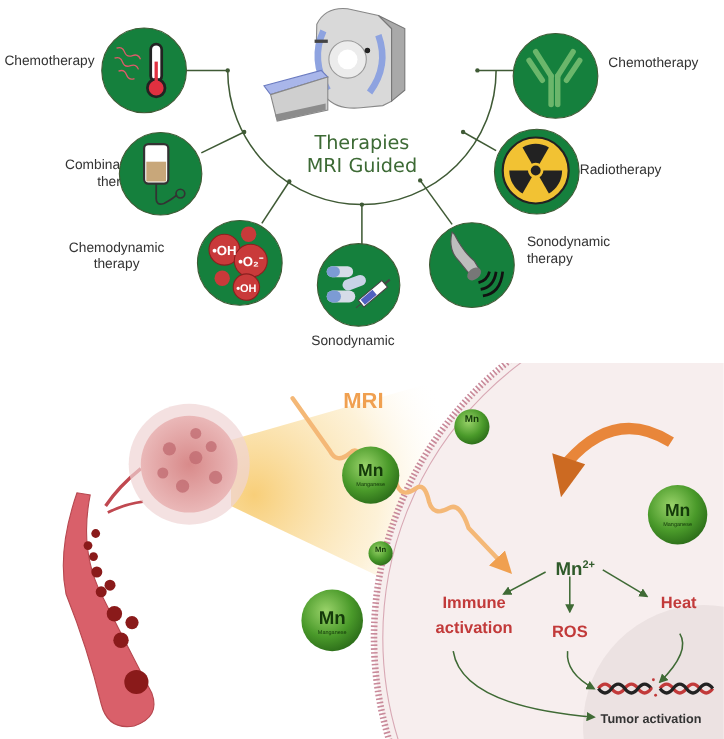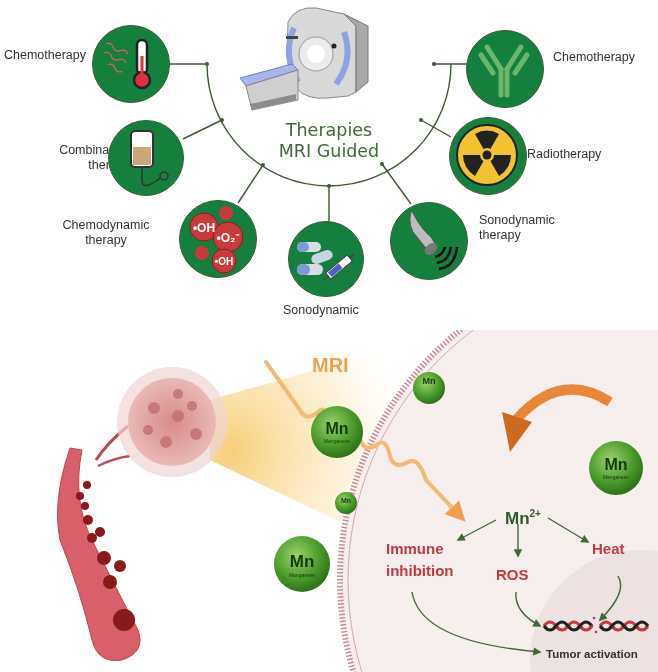--- a/index.html
+++ b/index.html
@@ -2,21 +2,21 @@
 <html><head>
 <meta charset="utf-8">
 <style>
   html, body { margin:0; padding:0; background:#fff; }
   body { width:658px; height:672px; position:relative; overflow:hidden; font-family:"Liberation Sans", sans-serif; }
   .abs { position:absolute; }
   .label { font-size:12.5px; color:#333; line-height:15px; }
   .circle { position:absolute; border:1.6px solid #3f5a35; border-radius:50%; background:#15803d; box-sizing:border-box; }
   svg { display:block; }
   .title { font-family:"DejaVu Sans", sans-serif; color:#3d6a35; font-size:17.5px; text-align:center; line-height:21px; }
-  .red { color:#c23a3a; font-weight:bold; font-size:15px; line-height:22px; }
+  .red { color:#c23a3a; font-weight:bold; font-size:15px; text-align:center; line-height:22px; }
   .mn-text { font-weight:bold; }
 </style>
 </head>
 <body>
 
 <svg class="abs" style="left:0;top:0" width="658" height="330">
 
   <path d="M207,64 A122,122 0 0 0 451,64" fill="none" stroke="#3f5a35" stroke-width="1.4"></path>
 
   <line x1="170" y1="64" x2="207" y2="64" stroke="#3f5a35" stroke-width="1.4"></line>
@@ -271,18 +271,18 @@
 </div>
 
 <div class="abs" style="left:312px;top:354px;color:#f0a050;font-weight:bold;font-size:20px;">MRI</div>
 
 <div class="abs" style="left:505px;top:508px;color:#2f5a2a;font-weight:bold;font-size:17px;">
   <span>Mn</span><sup style="font-size:10px;">2+</sup>
 </div>
 
 <div class="abs red" style="left:386px;top:538px;width:90px;">
   <div>Immune</div>
-  <div>inhibition</div>
+  <div>activation</div>
 </div>
 <div class="abs red" style="left:496px;top:564px;width:44px;">ROS</div>
 <div class="abs red" style="left:592px;top:538px;width:50px;">Heat</div>
 
 <div class="abs" style="left:546px;top:648px;font-size:11.5px;font-weight:bold;color:#333;">Tumor activation</div>
 
 </body></html>

